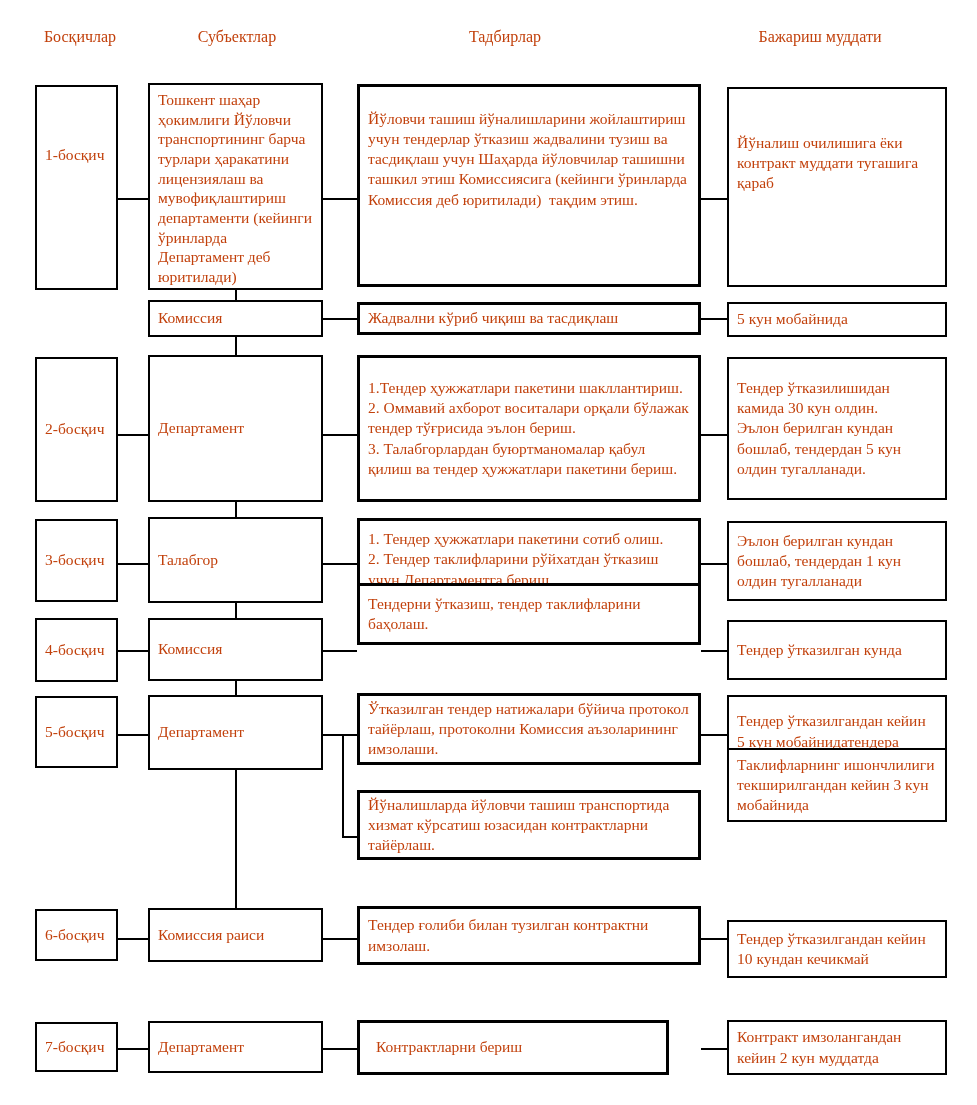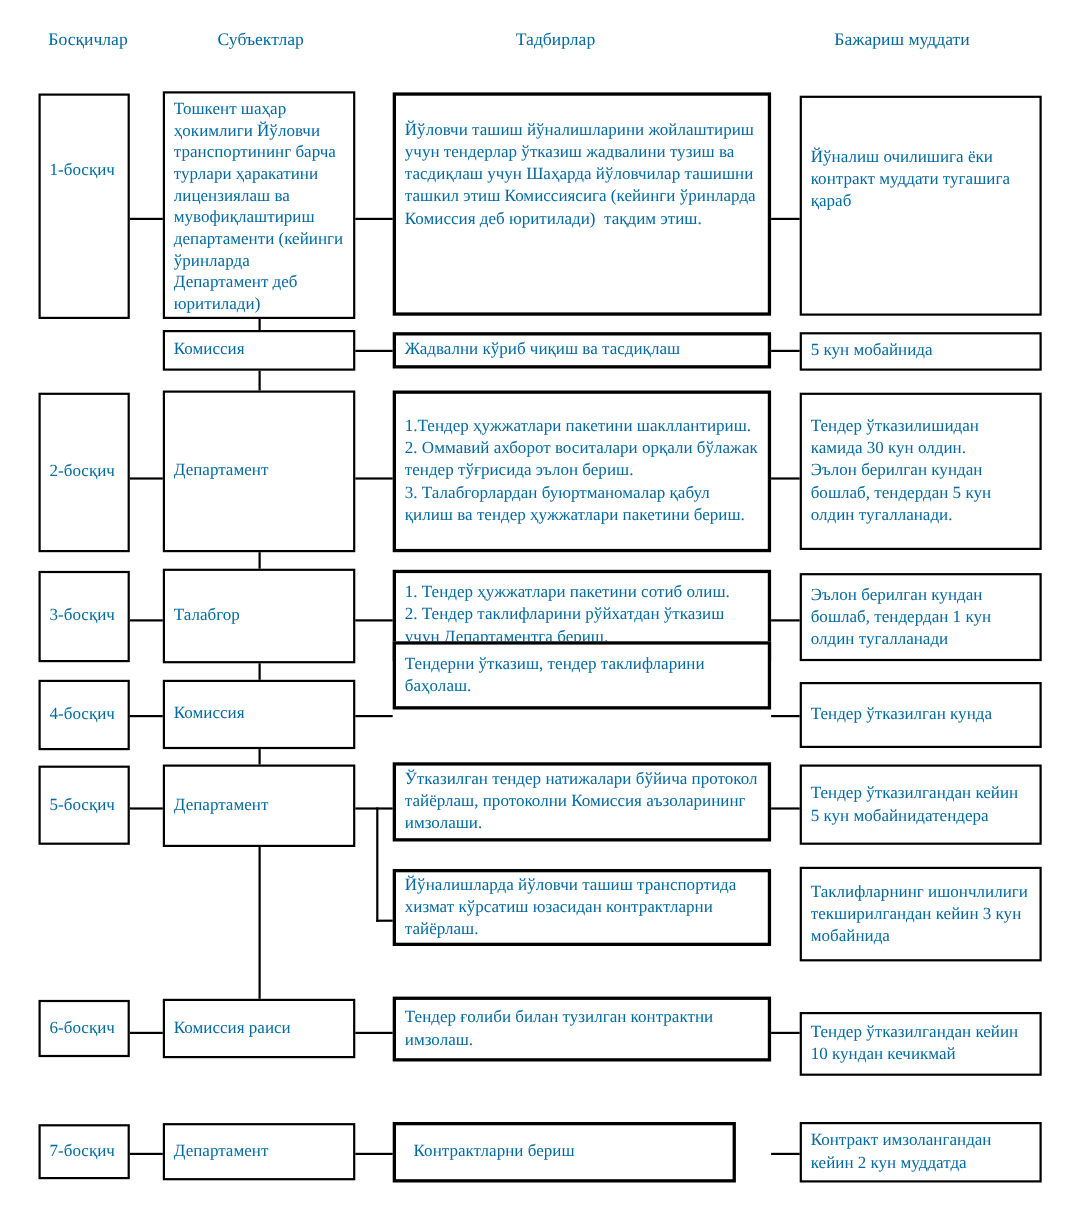--- a/index.html
+++ b/index.html
@@ -1,20 +1,20 @@
 <!DOCTYPE html>
 <html><head>
 <meta charset="utf-8">
 <style>
   html, body { margin:0; padding:0; background:#ffffff; }
   .canvas {
     position:relative;
     width:977px; height:1105px;
     background:#ffffff;
-    color:#0369a1;
+    color:#c2410c;
     font-family:"Liberation Serif","DejaVu Serif",serif;
   }
   .col-header {
     position:absolute;
     top:28px;
     font-size:16px;
     text-align:center;
     white-space:nowrap;
   }
   .box {
@@ -75,21 +75,21 @@
   <div class="box thick" style="left:357px;top:906px;width:344px;height:59px;">Тендер ғолиби билан тузилган контрактни имзолаш.</div>
   <div class="box thick" style="left:357px;top:1020px;width:312px;height:55px;padding-left:16px;">Контрактларни бериш</div>
 
   <div class="box top-align" style="left:727px;top:87px;width:220px;height:200px;padding-top:44px;">Йўналиш очилишига ёки контракт муддати тугашига қараб</div>
   <div class="box" style="left:727px;top:302px;width:220px;height:35px;">5 кун мобайнида</div>
   <div class="box" style="left:727px;top:357px;width:220px;height:143px;">Тендер ўтказилишидан камида 30 кун олдин.
 Эълон берилган кундан бошлаб, тендердан 5 кун олдин тугалланади.</div>
   <div class="box" style="left:727px;top:521px;width:220px;height:80px;">Эълон берилган кундан бошлаб, тендердан 1 кун олдин тугалланади</div>
   <div class="box" style="left:727px;top:620px;width:220px;height:60px;">Тендер ўтказилган кунда</div>
   <div class="box" style="left:727px;top:695px;width:220px;height:73px;">Тендер ўтказилгандан кейин 5 кун мобайнидатендера</div>
-  <div class="box" style="left:727px;top:788px;width:220px;height:86px;">Таклифларнинг ишончлилиги текширилгандан кейин 3 кун мобайнида</div>
+  <div class="box" style="left:727px;top:748px;width:220px;height:74px;">Таклифларнинг ишончлилиги текширилгандан кейин 3 кун мобайнида</div>
   <div class="box" style="left:727px;top:920px;width:220px;height:58px;">Тендер ўтказилгандан кейин 10 кундан кечикмай</div>
   <div class="box" style="left:727px;top:1020px;width:220px;height:55px;">Контракт имзолангандан кейин 2 кун муддатда</div>
 
   <div class="hl" style="left:118px;top:198px;width:30px;"></div>
   <div class="hl" style="left:118px;top:434px;width:30px;"></div>
   <div class="hl" style="left:118px;top:563px;width:30px;"></div>
   <div class="hl" style="left:118px;top:650px;width:30px;"></div>
   <div class="hl" style="left:118px;top:734px;width:30px;"></div>
   <div class="hl" style="left:118px;top:938px;width:30px;"></div>
   <div class="hl" style="left:118px;top:1048px;width:30px;"></div>

